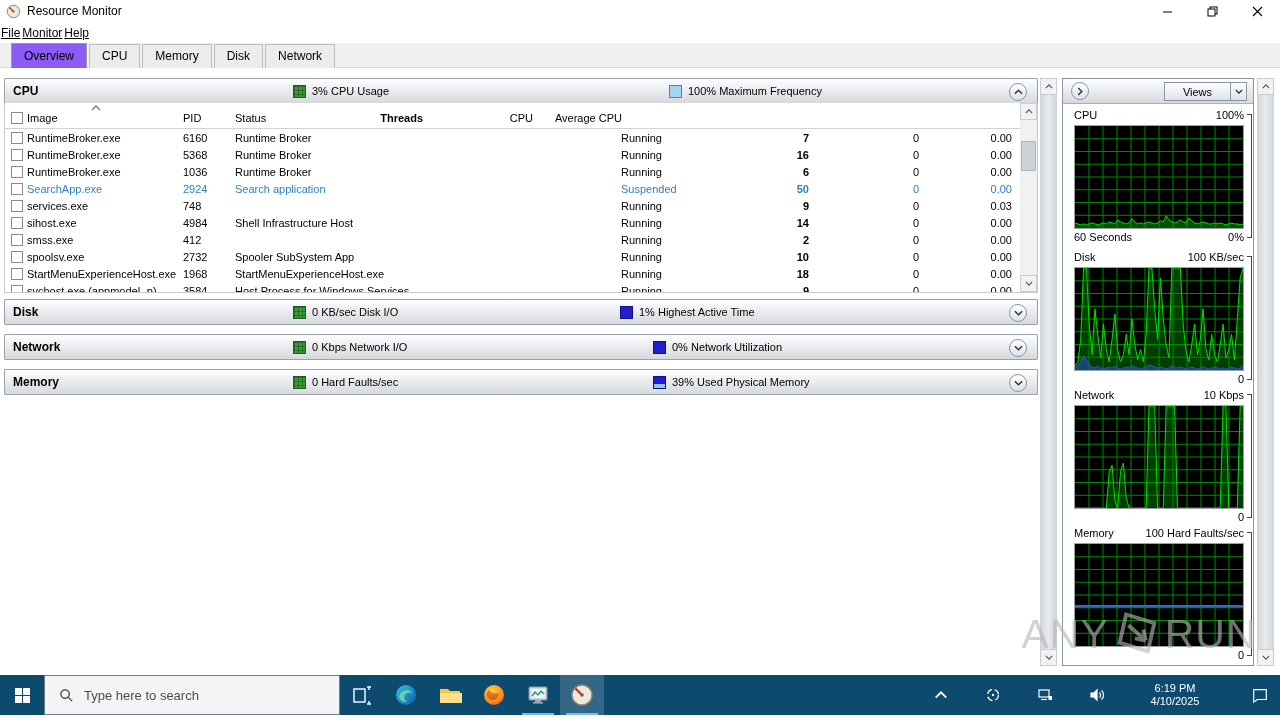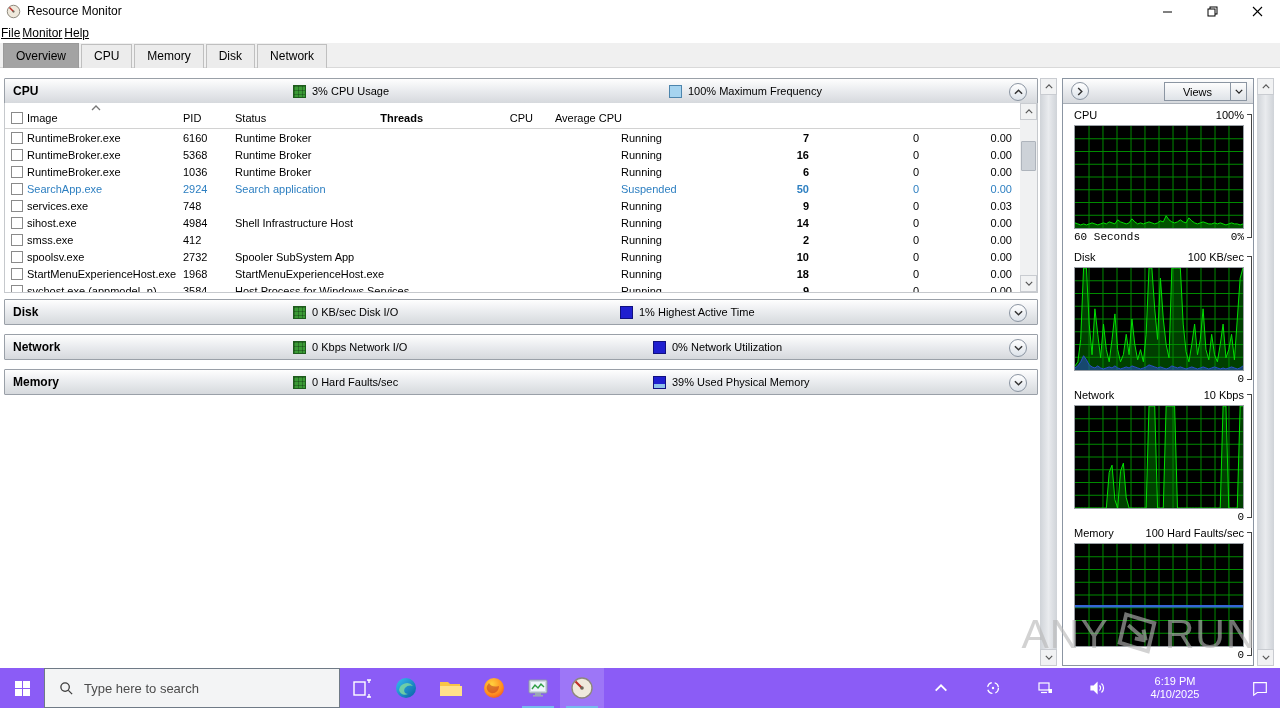--- a/index.html
+++ b/index.html
@@ -20,21 +20,21 @@
   
   .menubar{position:absolute;left:0;top:22px;width:100%;height:21px;background:#fff;
     display:flex;align-items:center;font-size:12px;color:#000;}
   .menu-item{padding:2px 1px;text-decoration:underline;}
 
   
   .tabbar{position:absolute;left:0;top:43px;width:100%;height:25px;background:#f0f0f0;
     border-bottom:1px solid #d9d9d9;display:flex;align-items:flex-end;padding-left:3px;font-size:12px;}
   .tab{padding:4px 12px 5px 12px;border:1px solid #bfbfbf;border-bottom:none;background:#ececec;
     margin-right:2px;color:#000;position:relative;top:1px;}
-  .tab.active{background:#a3a3a3;border-color:#9a9a9a;padding-top:5px;z-index:2;}
+  .tab.active{background:#8b5cf6;border-color:#9a9a9a;padding-top:5px;z-index:2;margin-left:8px;}
 
   
   .section-bar{position:absolute;left:4px;width:1034px;height:26px;
     background:linear-gradient(#fefefe,#e9ebee 50%,#d6d9dd);
     border:1px solid #9aa0a8;border-radius:1px;display:flex;align-items:center;}
   .section-title{font-size:12px;font-weight:bold;color:#000;margin-left:8px;}
   .status-chip{position:absolute;display:flex;align-items:center;font-size:11px;color:#000;}
   .chip-ico{width:13px;height:13px;margin-right:6px;border:1px solid;}
   .ico-green{background:#3a9b35;border-color:#1e5c1c;
     background-image:linear-gradient(rgba(0,0,0,.25) 1px,transparent 1px),linear-gradient(90deg,rgba(0,0,0,.25) 1px,transparent 1px);
@@ -91,34 +91,34 @@
     display:flex;align-items:center;justify-content:center;}
   .views-arrow{width:17px;border:1px solid #8b95a2;background:linear-gradient(#fdfdfd,#dfe3e8);
     display:flex;align-items:center;justify-content:center;}
   .views-arrow svg{width:8px;height:5px;}
 
   .g-block{position:absolute;left:11px;width:170px;}
   .g-title-row{height:16px;display:flex;justify-content:space-between;align-items:center;
     font-size:11px;color:#000;white-space:nowrap;}
   .graph{height:104px;background:#000;border:1px solid #9aa0a6;margin-top:2px;}
   .g-bottom-row{height:14px;display:flex;justify-content:space-between;align-items:center;
-    font-size:11px;color:#000;margin-top:1px;font-family:Liberation Mono, monospace;}
+    font-size:11px;color:#000;margin-top:1px;}
   .g-bottom-row .min{margin-left:auto;}
   .bracket{position:absolute;right:-8px;top:7px;bottom:6px;width:5px;
     border-top:1px solid #444;border-right:1px solid #444;border-bottom:1px solid #444;}
 
   
   .watermark{position:absolute;left:1008px;top:598px;width:262px;height:72px;
     display:flex;align-items:center;justify-content:center;
     color:rgba(182,182,182,.62);font-size:41px;font-weight:normal;letter-spacing:1px;
     pointer-events:none;z-index:5;}
   .watermark svg{width:52px;height:52px;margin:0 2px;}
 
   
-  #taskbar{position:absolute;left:0;bottom:12px;width:1280px;height:40px;background:#8b5cf6;
+  #taskbar{position:absolute;left:0;bottom:5px;width:1280px;height:40px;background:#0c4a6e;
     display:flex;align-items:stretch;color:#fff;}
   .tb-start{width:44px;display:flex;align-items:center;justify-content:center;}
   .win-logo{display:grid;grid-template-columns:7px 7px;grid-template-rows:7px 7px;gap:1px;}
   .win-logo span{background:#fff;}
   .tb-search{width:296px;background:#f3f4f5;border:1px solid #6f7a86;display:flex;align-items:center;
     color:#4c4c4c;font-size:13px;}
   .tb-search svg{width:15px;height:15px;margin:0 10px 0 14px;}
   .tb-slot{width:44px;display:flex;align-items:center;justify-content:center;position:relative;}
   .tb-slot.running::after{content:"";position:absolute;left:6px;right:6px;bottom:0;height:2px;background:#76b9ed;}
   .tb-slot.focused{background:rgba(255,255,255,.16);}

